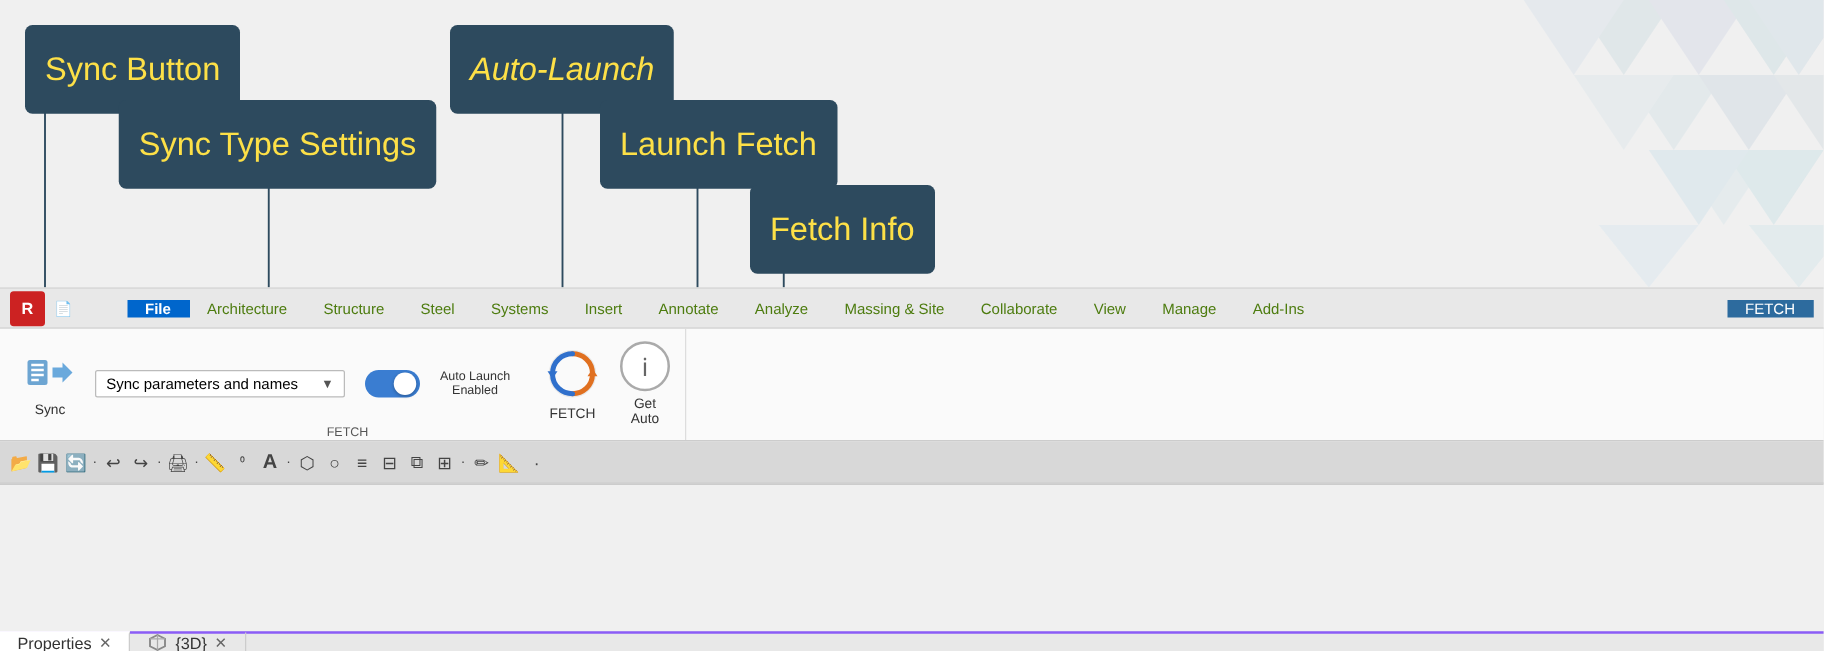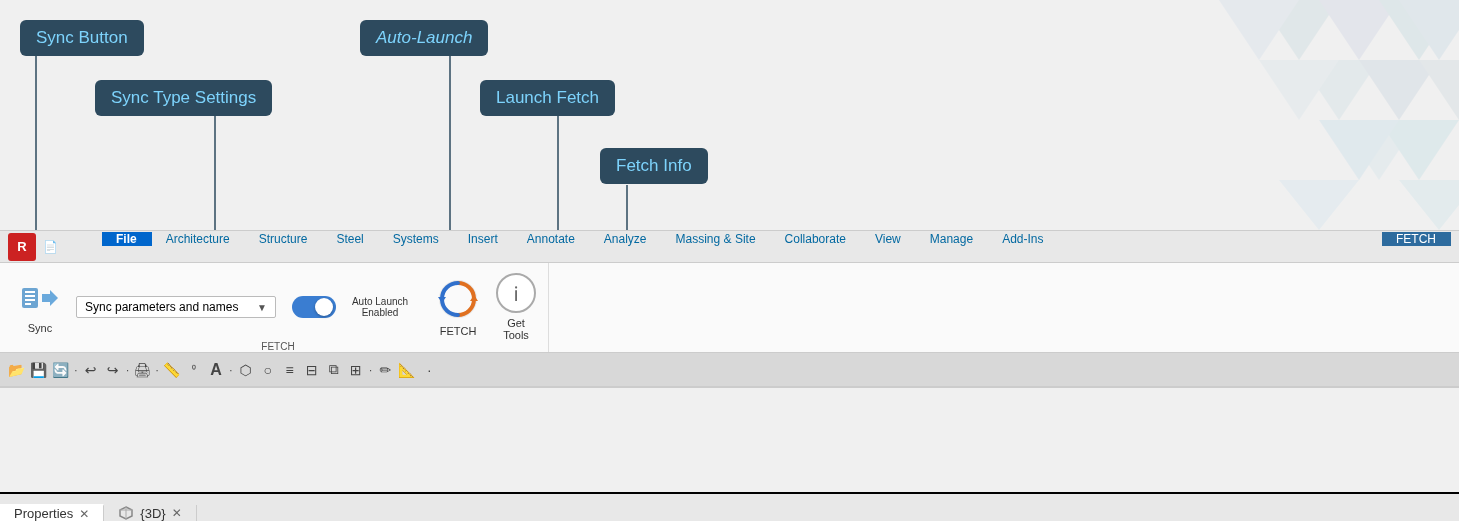--- a/index.html
+++ b/index.html
@@ -19,24 +19,24 @@
       width: 500px;
       height: 230px;
       opacity: 0.12;
       z-index: 0;
     }
 
     
     .tooltip-label {
       position: absolute;
       background: #2d4a5e;
-      color: #7dd3fc;
+      color: #fde047;
       border-radius: 6px;
-      padding: 8px 16px;
-      font-size: 17px;
+      padding: 20px 16px;
+      font-size: 26px;
       font-weight: 500;
       z-index: 10;
       white-space: nowrap;
     }
 
     
     .connector-svg {
       position: absolute;
       top: 0; left: 0;
       width: 100%;
@@ -66,31 +66,31 @@
       padding: 0 8px;
       border-bottom: 1px solid #ccc;
       gap: 4px;
     }
 
     
     .ribbon-tabs-row {
       background: #f0f0f0;
       height: 30px;
       display: flex;
-      align-items: flex-start;
+      align-items: center;
       border-bottom: 1px solid #bbb;
       padding-left: 28px;
     }
 
     .ribbon-tab {
       padding: 0 14px;
       display: flex;
       align-items: center;
       font-size: 12px;
-      color: #0369a1;
+      color: #4d7c0f;
       cursor: pointer;
       border-right: 1px solid transparent;
       white-space: nowrap;
     }
     .ribbon-tab.active {
       background: #0066cc;
       color: white;
       font-weight: 600;
     }
     .ribbon-tab.fetch {
@@ -257,25 +257,25 @@
       color: #444;
       cursor: pointer;
     }
 
     
     .panel-tabs-row {
       position: absolute;
       bottom: 0;
       left: 0;
       right: 0;
-      height: 29px;
+      height: 16px;
       background: #e8e8e8;
       display: flex;
-      align-items: flex-end;
-      border-top: 2px solid #000000;
+      align-items: center;
+      border-top: 2px solid #8b5cf6;
     }
     .panel-tab {
       display: flex;
       align-items: center;
       padding: 0 14px;
       font-size: 13px;
       color: #333;
       border-right: 1px solid #ccc;
       gap: 6px;
       cursor: pointer;
@@ -455,21 +455,21 @@
             <path d="M6 22 C6 12, 14 6, 22 6" stroke="#3070cc" stroke-width="4" fill="none" stroke-linecap="round"></path>
 
             <polygon points="38,18 34,24 42,24" fill="#e07020"></polygon>
             <polygon points="6,26 10,20 2,20" fill="#3070cc"></polygon>
           </svg>
           <span class="fetch-button-label">FETCH</span>
         </div>
 
         <div class="get-info-button">
           <div class="info-circle">ℹ</div>
-          <span class="get-info-label"><span>Get</span><br><span>Tools</span></span>
+          <span class="get-info-label"><span>Get</span><br><span>Auto</span></span>
         </div>
 
       </div>
       <div class="ribbon-group-label">FETCH</div>
     </div>
   </div>
 
   <div class="quick-access-row" style="background:#d8d8d8; gap:4px; height:34px;">
     <span class="qa-icon">📂</span>
     <span class="qa-icon">💾</span>

